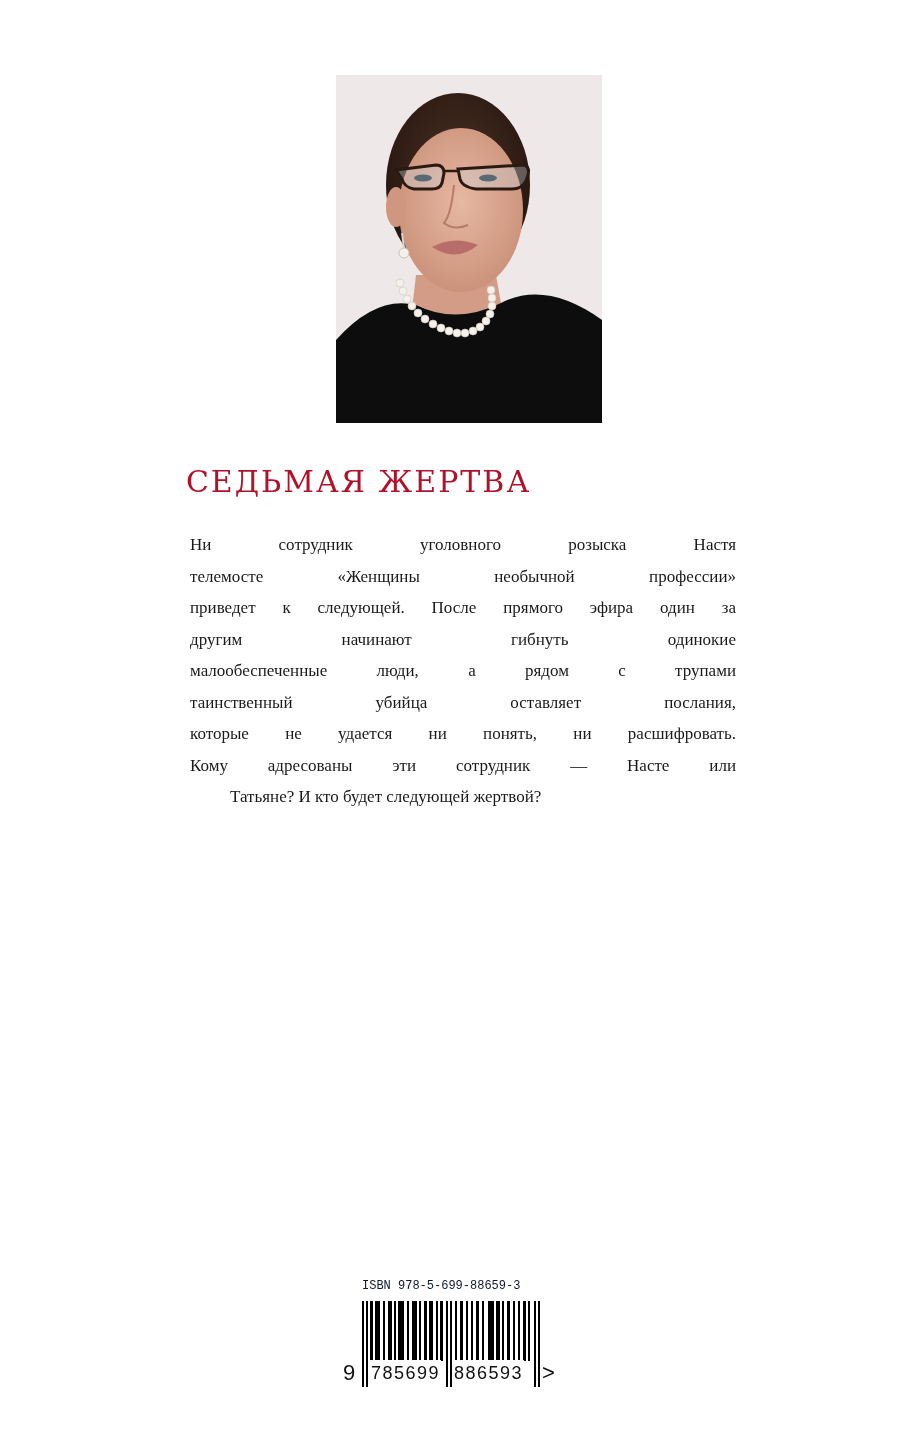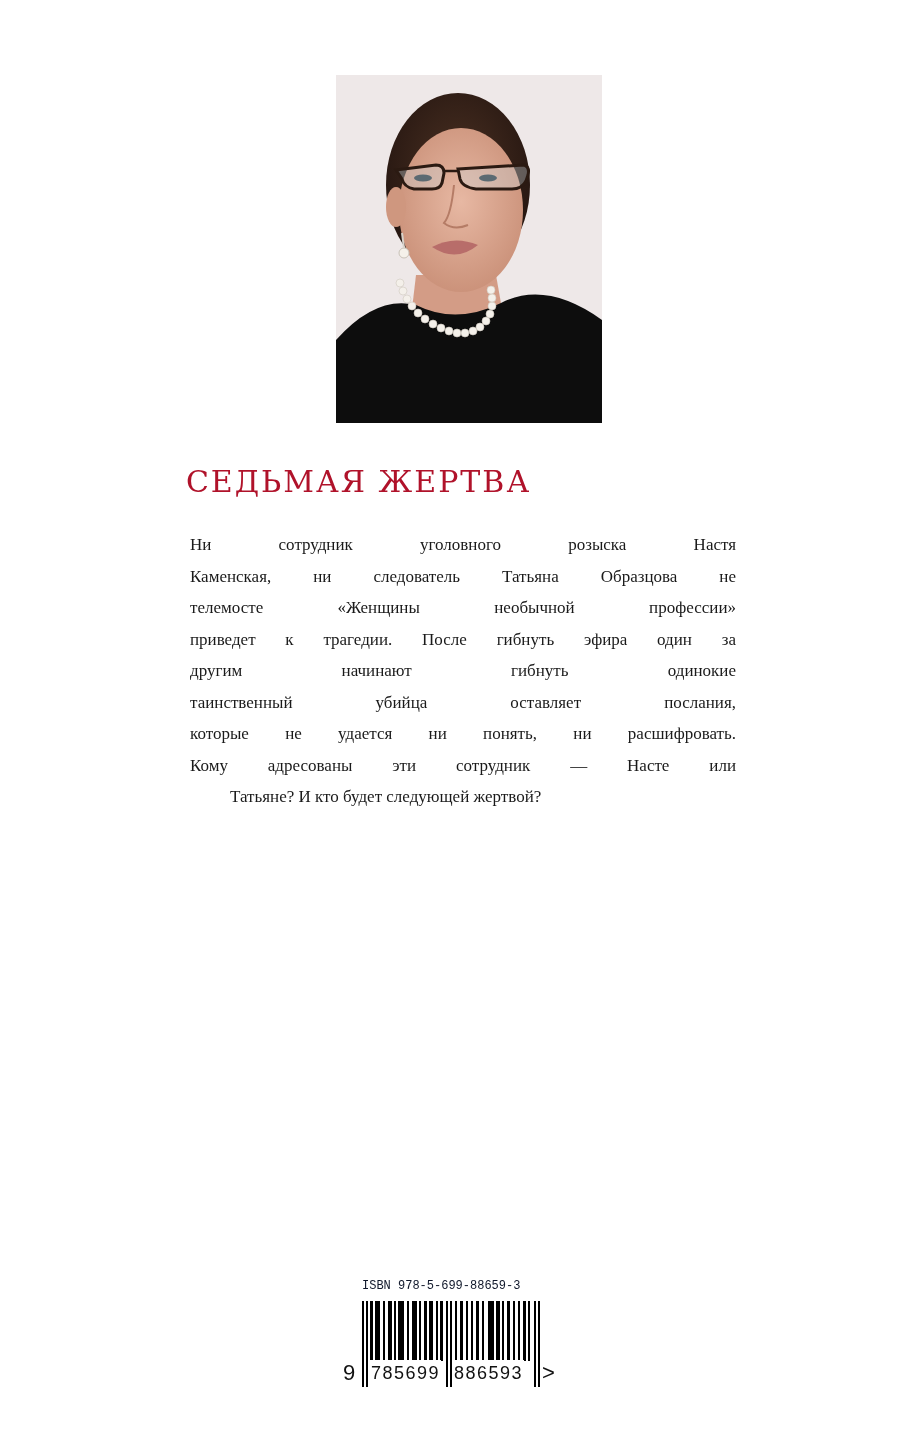--- a/index.html
+++ b/index.html
@@ -164,24 +164,24 @@
         <circle cx="156" cy="223" r="4"></circle>
         <circle cx="155" cy="215" r="4"></circle>
     </g>
   </svg>
 </div>
 
 <div class="title">СЕДЬМАЯ ЖЕРТВА</div>
 
 <div class="blurb">
   <span class="line">Ни сотрудник уголовного розыска Настя</span>
-  <span class="line">Каменская, ни следователь Татьяна Образцова не</span>
   <span class="line">телемосте «Женщины необычной профессии»</span>
-  <span class="line">приведет к трагедии. После гибнуть эфира один за</span>
+  <span class="line">приведет к следующей. После прямого эфира один за</span>
   <span class="line">другим начинают гибнуть одинокие</span>
+  <span class="line">малообеспеченные люди, а рядом с трупами</span>
   <span class="line">таинственный убийца оставляет послания,</span>
   <span class="line">которые не удается ни понять, ни расшифровать.</span>
   <span class="line">Кому адресованы эти сотрудник — Насте или</span>
   <span class="line last">Татьяне? И кто будет следующей жертвой?</span>
 </div>
 
 <div class="isbn-text">ISBN 978-5-699-88659-3</div>
 
 <div class="barcode">
   <svg width="180" height="86" viewBox="0 0 180 86" xmlns="http://www.w3.org/2000/svg">

